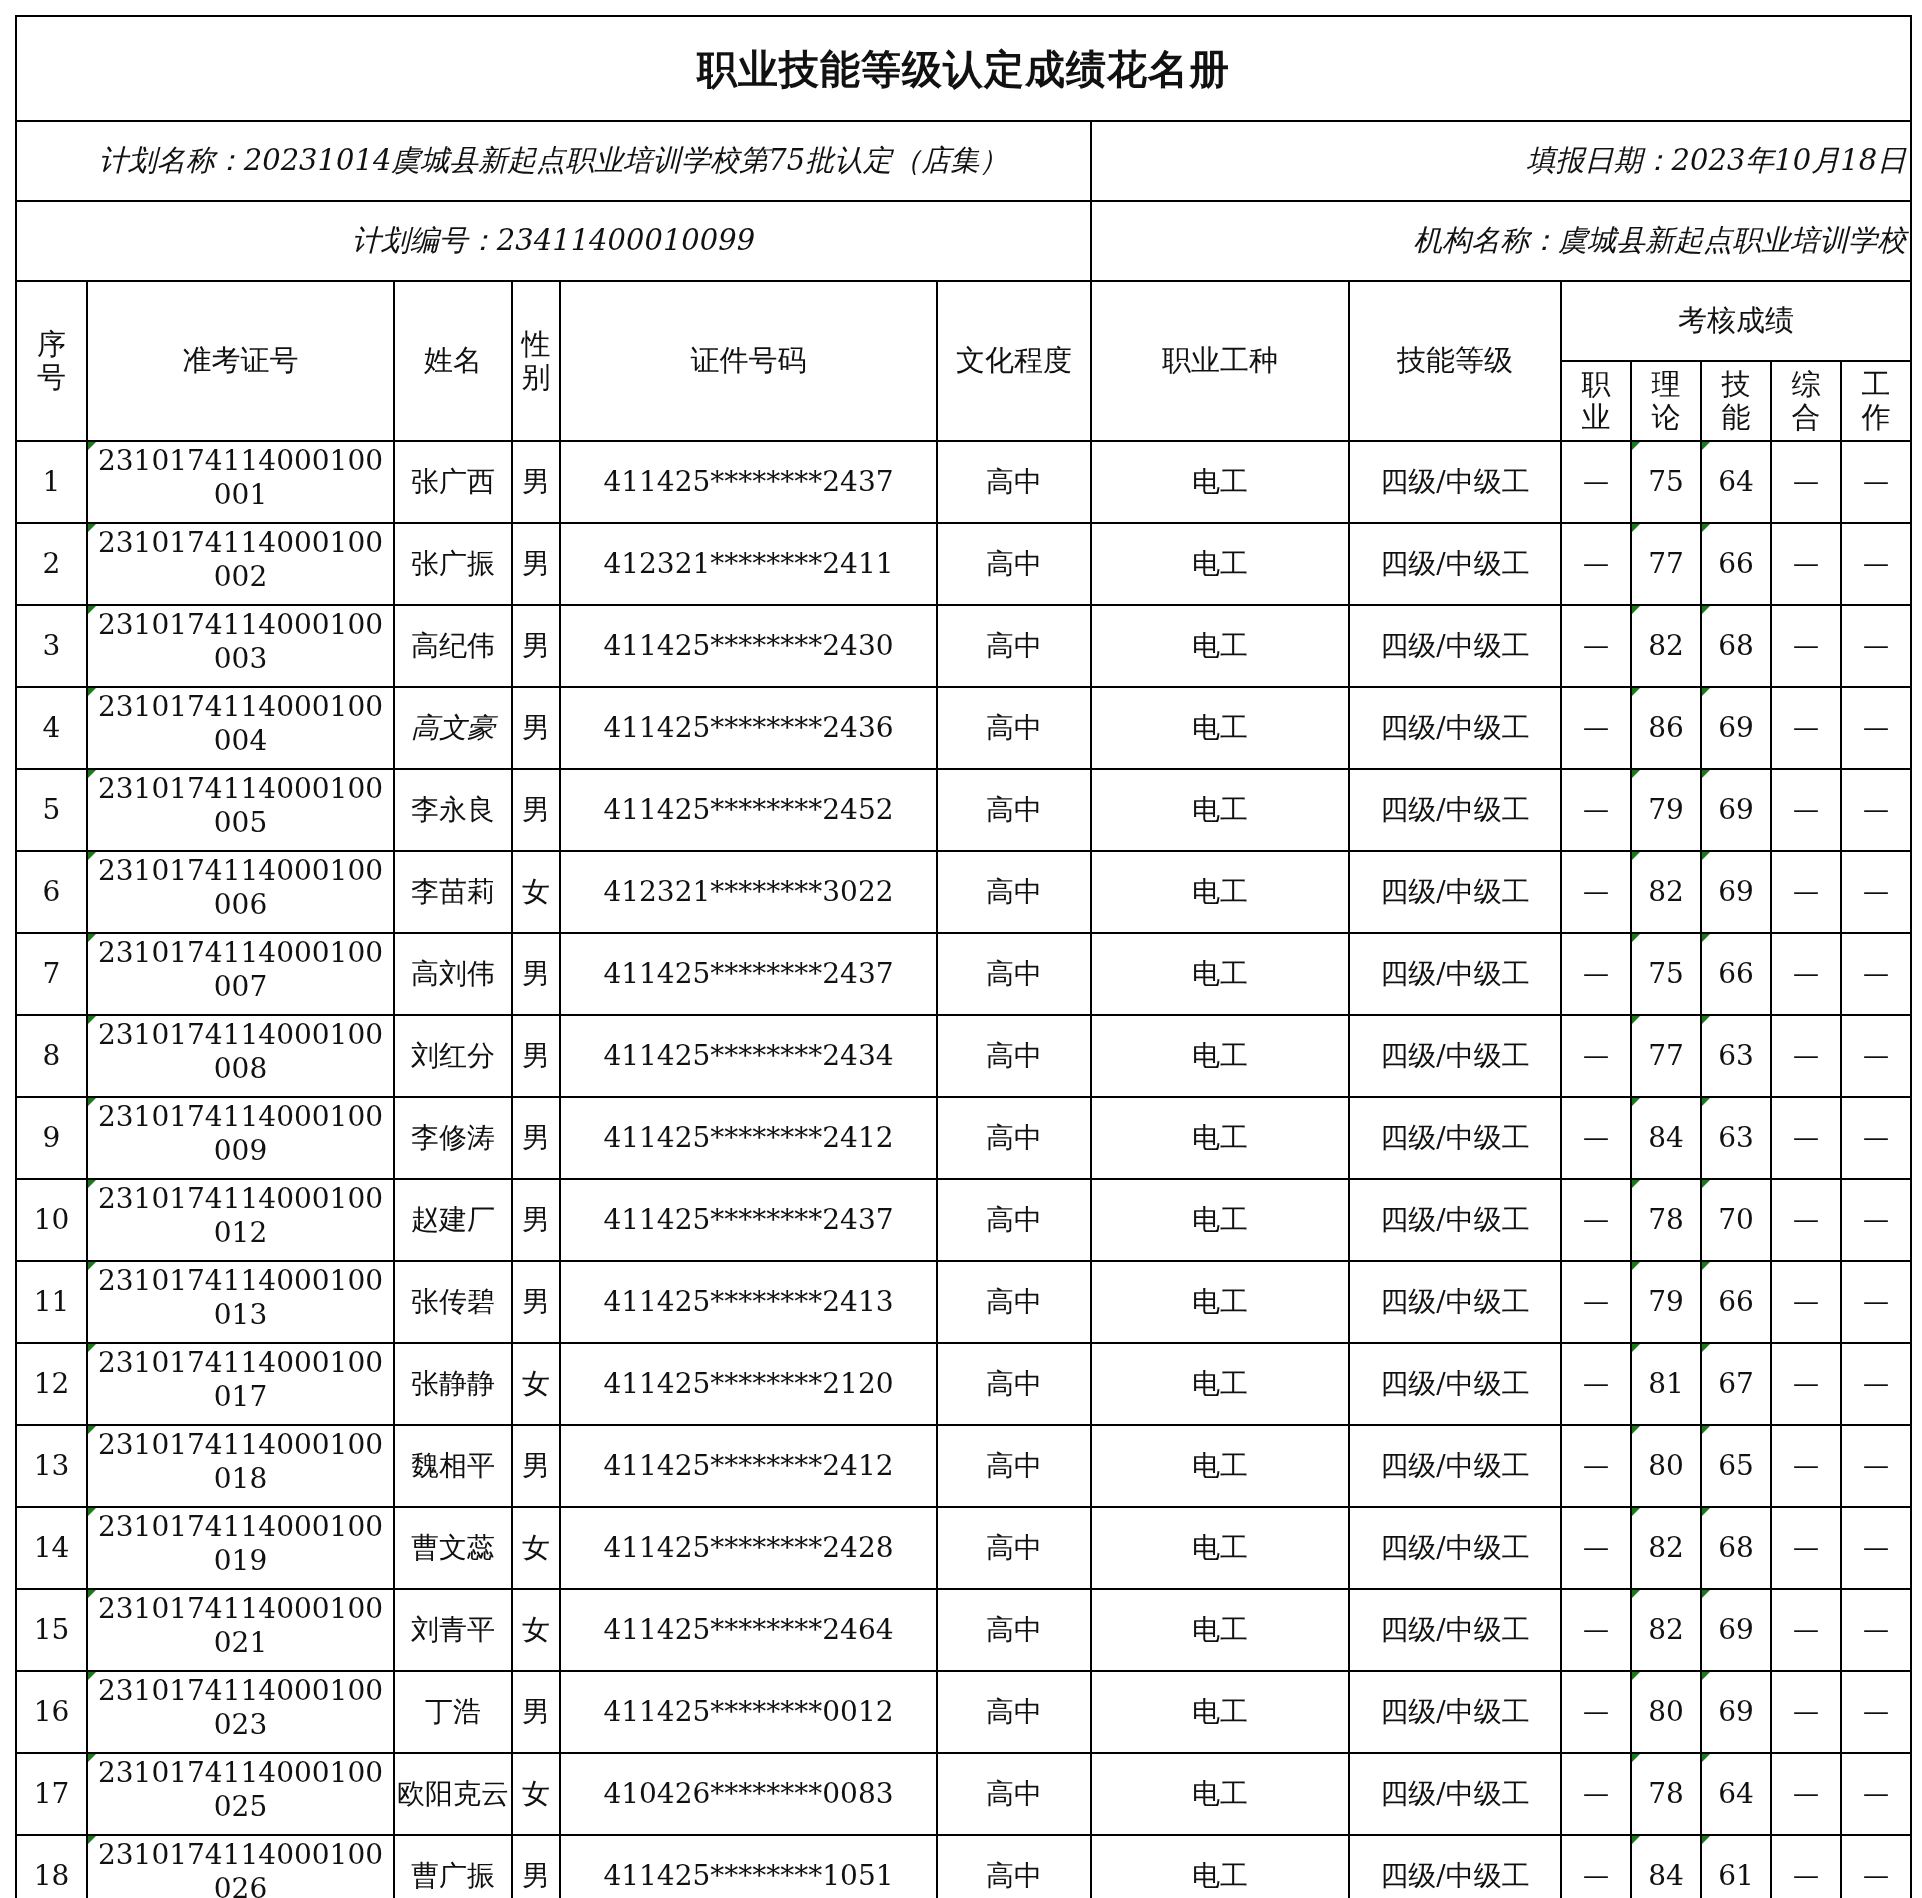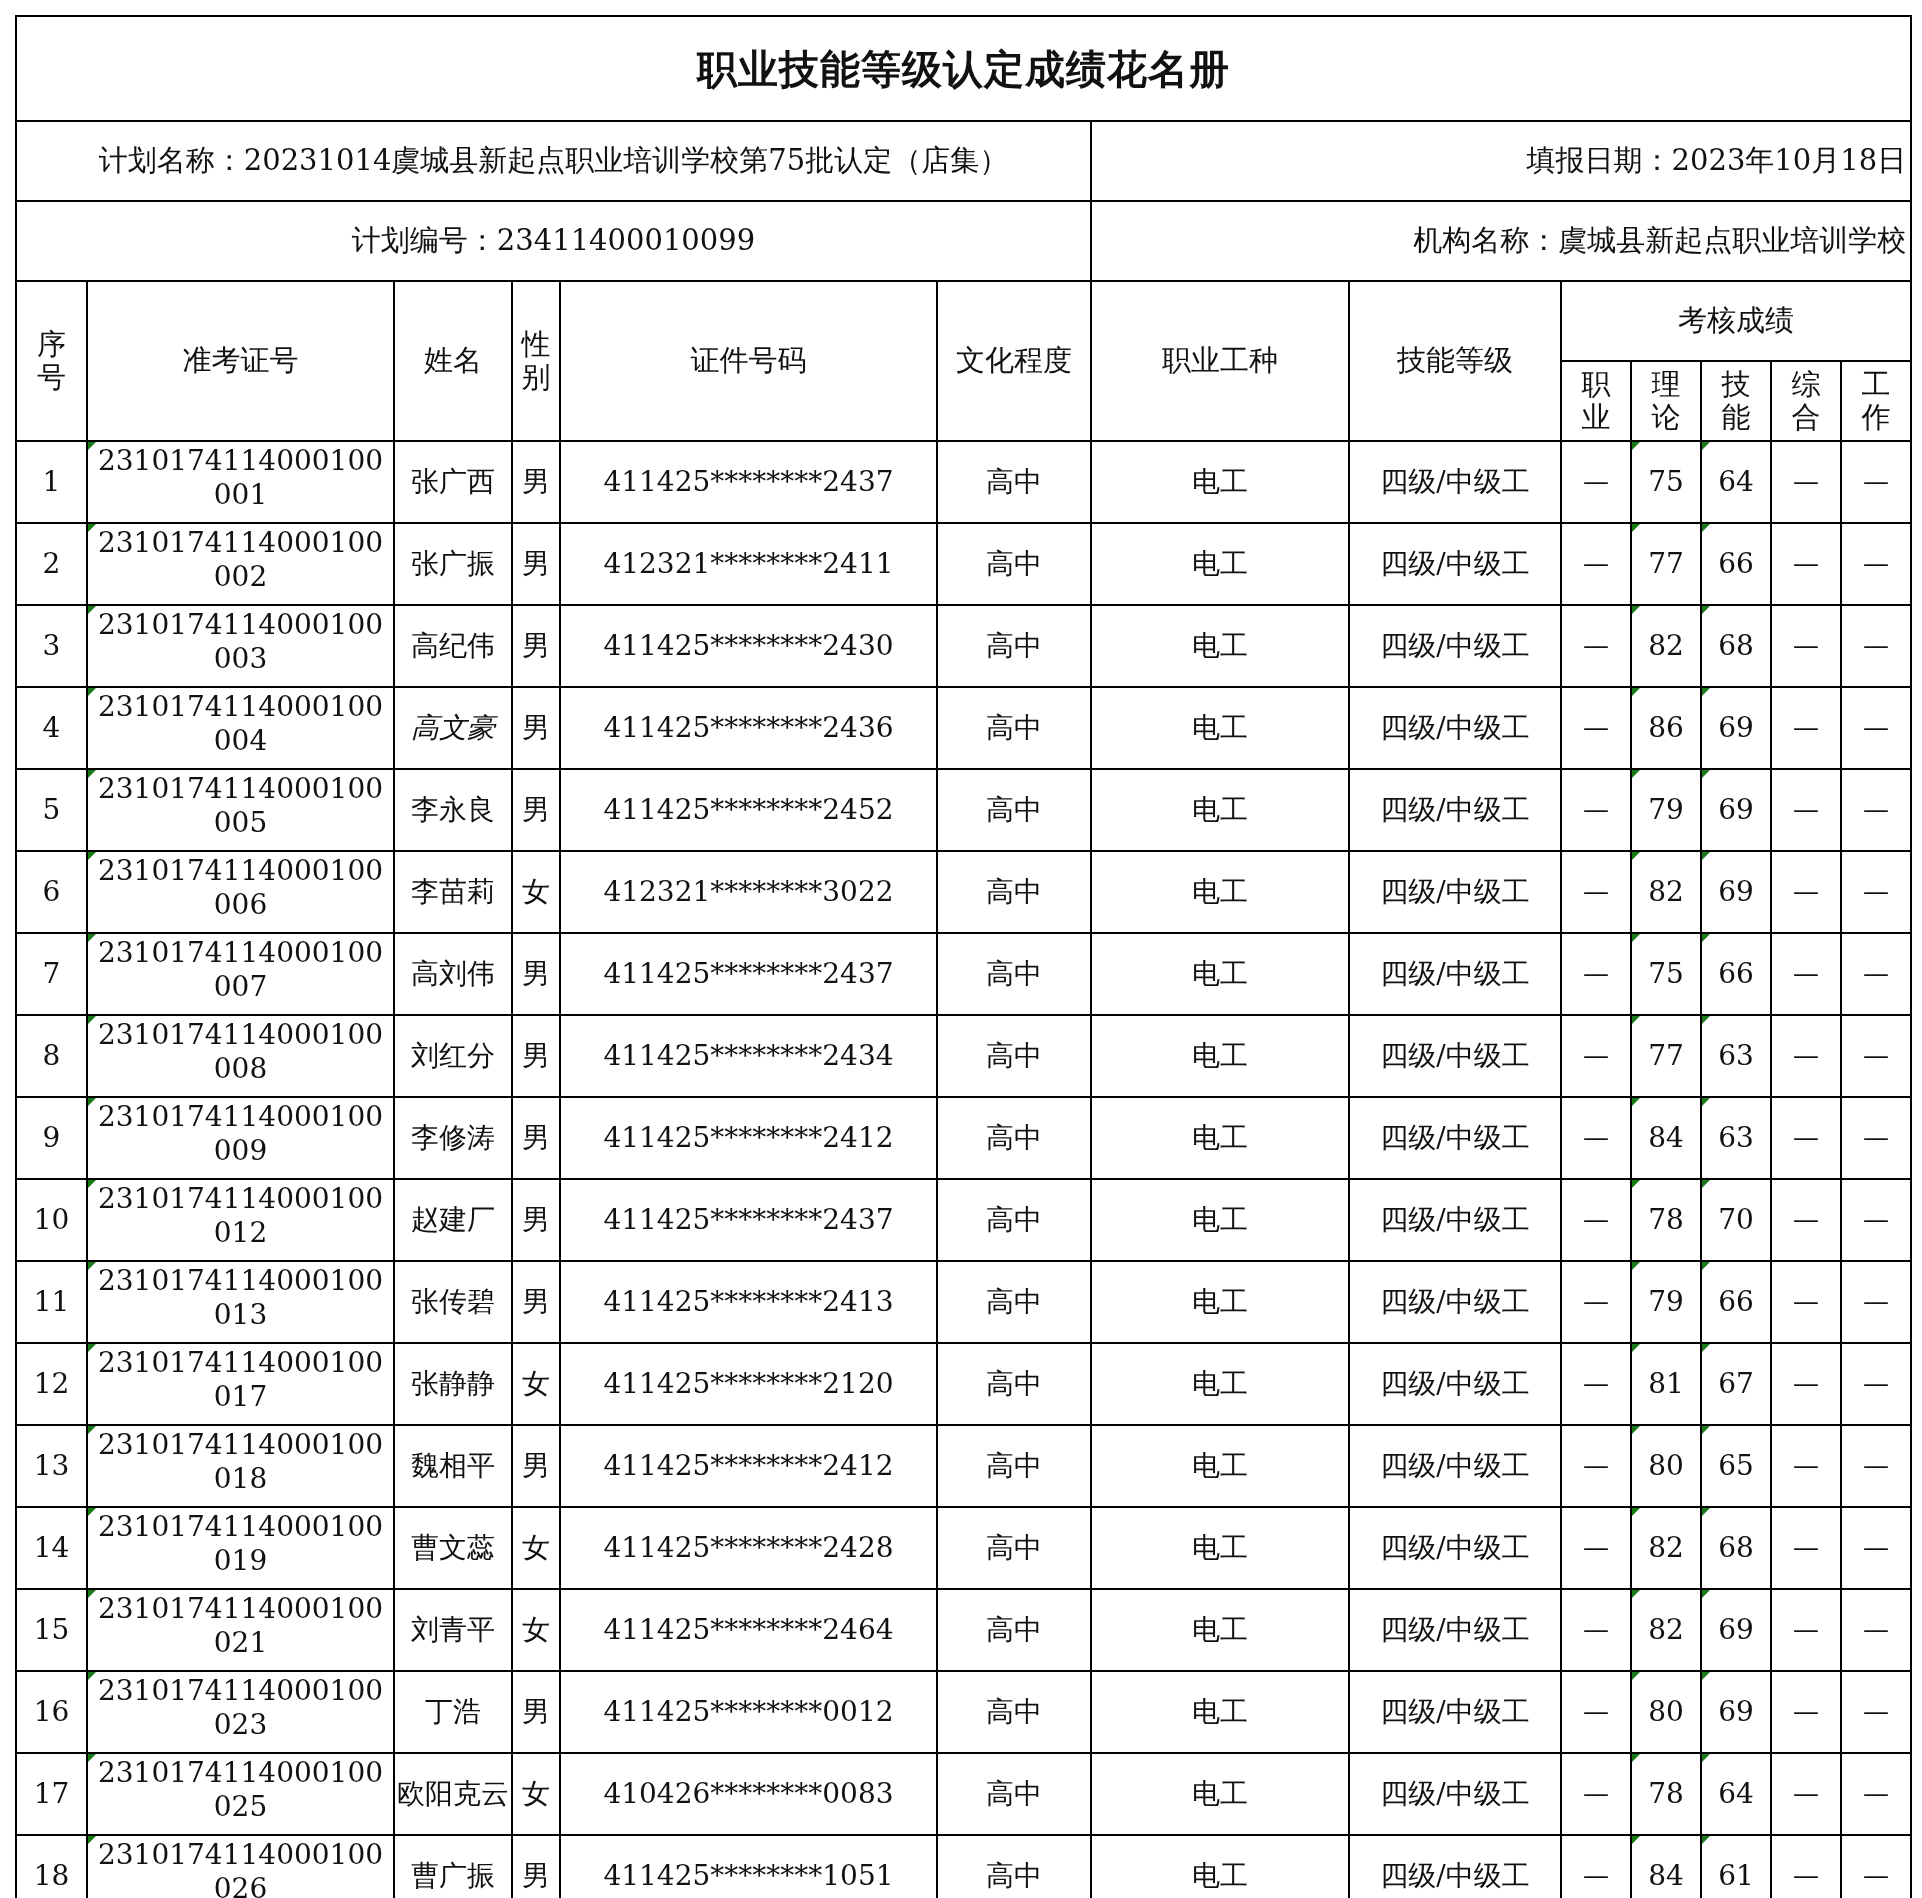--- a/index.html
+++ b/index.html
@@ -1,21 +1,21 @@
 <!DOCTYPE html>
 <html><head>
 <meta charset="utf-8">
 <style>
   html,body{margin:0;padding:0;background:#fff;}
   body{width:1922px;height:1898px;position:relative;overflow:hidden;
        font-family:"DejaVu Serif","Liberation Serif",serif;color:#111;}
   table{position:absolute;left:15px;top:15px;border-collapse:collapse;table-layout:fixed;width:1895px;}
   td{border:2px solid #000;text-align:center;vertical-align:middle;padding:0;font-size:28px;line-height:1.15;position:relative;overflow:hidden;}
   .title{height:103px;font-size:40px;font-weight:bold;font-family:"DejaVu Sans","Liberation Sans",sans-serif;letter-spacing:1px;text-align:center;}
-  .info{height:78px;font-size:29px;}
+  .info{height:78px;font-size:29px;font-style:italic;}
   .info.right{text-align:right;padding-right:4px;}
   .hdr{font-size:29px;}
   tr.row td{height:78px;}
   .admit{font-size:28px;line-height:1.2;word-break:break-all;padding:2px 6px 0 6px;vertical-align:top;}
   .flag::before{content:"";position:absolute;left:0;top:0;width:0;height:0;border-top:8px solid #1a7a1a;border-right:8px solid transparent;}
   .dash{font-size:26px;}
 </style>
 </head>
 <body>
 

